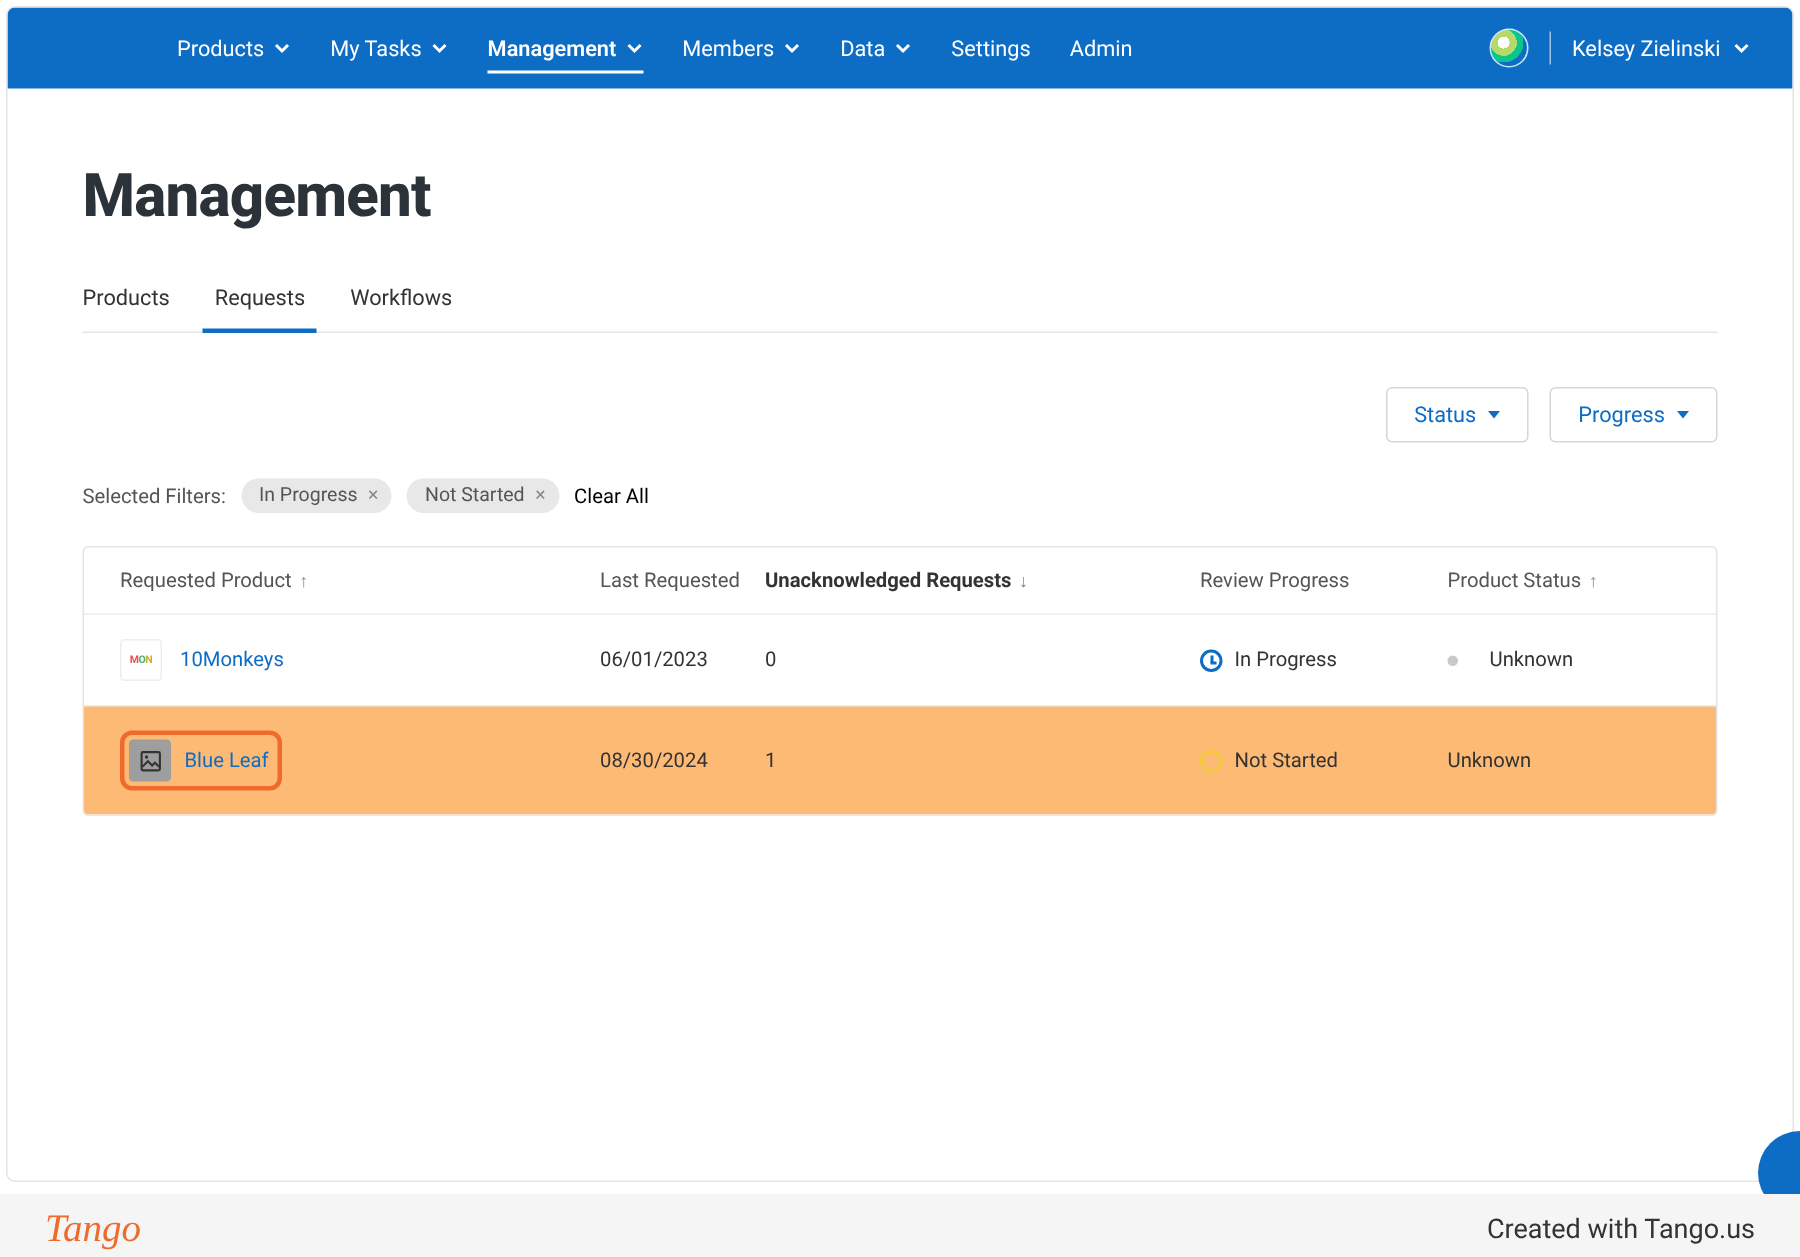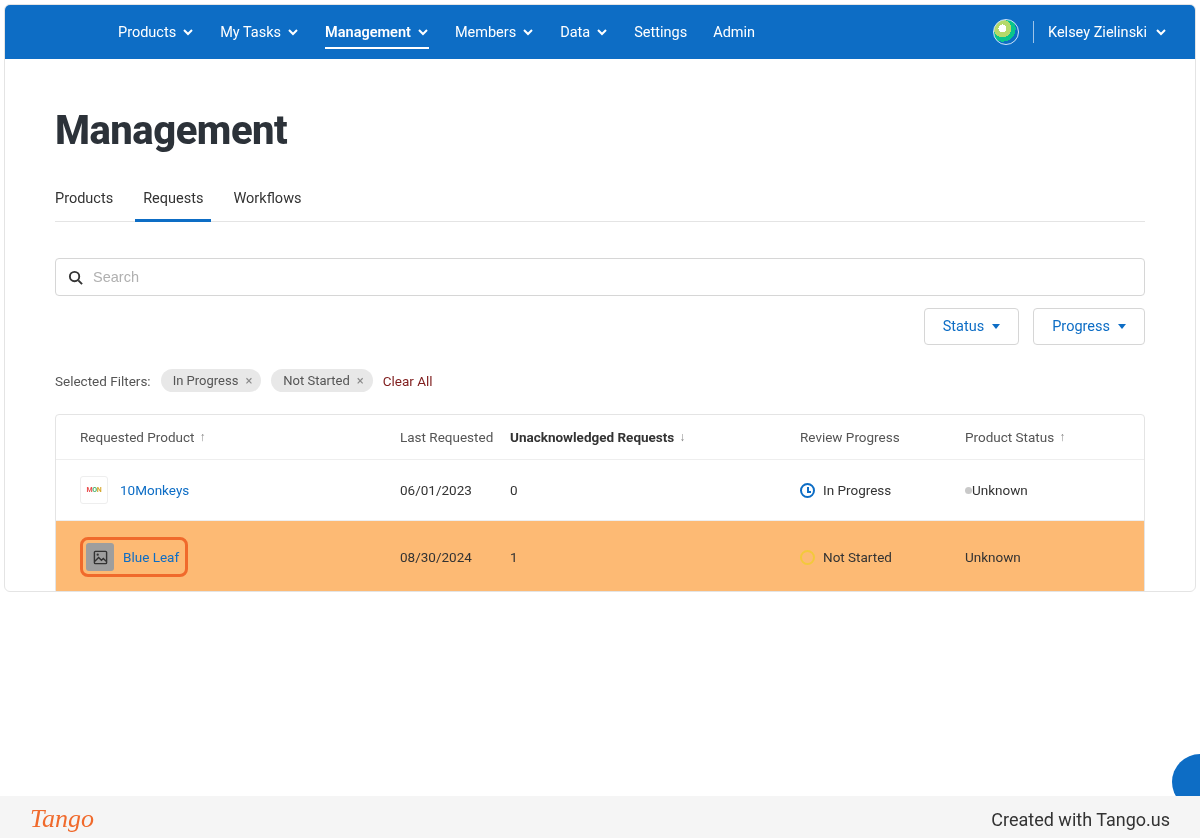--- a/index.html
+++ b/index.html
@@ -1,18 +1,18 @@
 <!DOCTYPE html>
 <html><head>
 <meta charset="utf-8">
 <style>
   * { box-sizing: border-box; margin: 0; padding: 0; }
   body { font-family: -apple-system, BlinkMacSystemFont, "Segoe UI", Roboto, "Helvetica Neue", Arial, sans-serif; background: #fff; color: #333; overflow: hidden; }
   .viewport { width: 1200px; height: 838px; position: relative; background: #fff; }
-  .outer-border { border: 1px solid #e4e4e4; border-radius: 6px; margin: 4px; height: 588px; overflow: hidden; background: #fff;}
+  .outer-border { border: 1px solid #e4e4e4; border-radius: 6px; margin: 4px; height: 784px; overflow: hidden; background: #fff;}
   .topnav { background: #0d6dc5; height: 54px; display: flex; align-items: center; padding: 0 28px 0 100px; justify-content: space-between;}
   .nav-left { display: flex; align-items: center; gap: 0; }
   .nav-item { color: #fff; font-size: 14.5px; display: flex; align-items: center; gap: 6px; padding: 16px 13px; cursor: pointer; position: relative;}
   .nav-item.active { font-weight: 600; }
   .nav-item.active::after { content:""; position:absolute; bottom:8px; left:13px; right:13px; height:2px; background:#fff; }
   .chev-down { width:12px; height:12px; }
   .nav-right { display:flex; align-items:center; gap:14px;}
   .avatar { width:26px; height:26px; border-radius:50%; background: radial-gradient(circle at 35% 35%, #fff 18%, #b5d96a 18% 40%, #0ac58c 40% 60%, #0d6dc5 60%); border:1px solid #cfe4f8;}
   .vsep { width:1px; height:22px; background: rgba(255,255,255,0.6);}
   .user-name { color:#fff; font-size:14.5px; display:flex; align-items:center; gap:8px; cursor:pointer;}
@@ -24,40 +24,40 @@
   .tab.active::after { content:""; position:absolute; left:-8px; right:-8px; bottom:-1px; height:3px; background:#0d6dc5;}
   .search-wrap { border:1px solid #d6d6d6; border-radius:4px; height:38px; display:flex; align-items:center; padding:0 12px; gap:10px; margin-bottom:12px;}
   .search-wrap input { border:none; outline:none; flex:1; font-size:14.5px; color:#333;}
   .search-wrap input::placeholder{ color:#b0b0b0;}
   .filter-controls-row { display:flex; justify-content:flex-end; gap:14px; margin-bottom:24px;align-items:center;}
   .of-btn { border:1px solid #d6d6d6; border-radius:4px; background:#fff; color:#0d6dc5; font-size:14.5px; padding:9px 18px; display:flex; align-items:center; gap:8px; cursor:pointer;}
   .caret-blue { width:0;height:0;border-left:4px solid transparent;border-right:4px solid transparent;border-top:5px solid #0d6dc5;}
   .selected-filters-row { display:flex; align-items:center; gap:10px; font-size:13.5px; color:#555; margin-bottom:22px;}
   .chip { background:#e8e8e8; border-radius:13px; padding:4px 9px 4px 12px; font-size:13px; color:#555; display:flex; align-items:center; gap:7px; cursor:pointer;}
   .chip-x { font-size:13px; color:#888;}
-  .clear-all { color:#7f1d1d; font-size:13.5px; cursor:pointer;}
+  .clear-all { color:#000000; font-size:13.5px; cursor:pointer;}
   .table-card { border:1px solid #e4e4e4; border-radius:4px; overflow:hidden;}
   .thead { display:grid; grid-template-columns: 320px 110px 290px 165px 170px 50px; align-items:center; padding: 14px 24px; font-size:13.5px; color:#555;}
   .th { display:flex; align-items:center; gap:5px;}
   .th.bold { font-weight:700; color:#333;}
   .sort-up, .sort-down { font-size:12px; color:#888;}
   .trow { display:grid; grid-template-columns: 320px 110px 290px 165px 170px 50px; align-items:center; padding: 16px 24px; border-top:1px solid #eee; font-size:13.5px; min-height:58px;}
   .trow.alt { background:#fdba74;}
   .prod-cell { display:flex; align-items:center; gap:12px;}
   .prod-icon-a { width:28px; height:28px; border-radius:3px; background:#fff; border:1px solid #eee; display:flex; align-items:center; justify-content:center; font-size:7px; font-weight:bold; letter-spacing:-0.3px;}
   .prod-icon-a span.m1{color:#e94f4f;} .prod-icon-a span.m2{color:#44b06b;} .prod-icon-a span.m3{color:#d6a930;}
   .prod-icon-b { width:28px; height:28px; border-radius:3px; background:#9e9e9e; display:flex; align-items:center; justify-content:center; color:#333;}
   .prod-link { color:#0d6dc5; cursor:pointer; font-size:13.5px;}
   .highlight-box { border:3px solid #f06a2c; border-radius:8px; padding:3px 6px 3px 3px; display:inline-flex; align-items:center; gap:9px;}
   .status-cell { display:flex; align-items:center; gap:8px;}
   .status-icon-ip { width:15px; height:15px; border:2px solid #0d6dc5; border-radius:50%; position:relative;}
   .status-icon-ip::before { content:""; position:absolute; top:2px; left:5px; width:2px; height:5px; background:#0d6dc5;}
   .status-icon-ip::after { content:""; position:absolute; top:6px; left:5px; width:4px; height:2px; background:#0d6dc5;}
   .status-icon-ns { width:15px; height:15px; border:2px solid #f3c93b; border-radius:50%;}
-  .pstatus-cell { display:flex; align-items:center; gap:0;}
+  .pstatus-cell { display:flex; align-items:center; gap:21px;}
   .dot-grey { width:7px; height:7px; border-radius:50%; background:#c9c9c9;}
   .action-cell { display:flex; justify-content:center;}
   .footer-bar { position:absolute; left:0; right:0; bottom:0; height:46px; background:#f5f5f5; display:flex; align-items:center; justify-content:space-between; padding:0 30px;}
   .tango-logo { font-family: "Brush Script MT", cursive; font-size:26px; color:#f06a2c; font-style:italic;}
   .footer-right { font-size:18px; color:#333;}
   .fab { position:absolute; right:0px; bottom:46px; width:56px; height:56px; border-radius:50%; background:#0d6dc5; transform: translate(28px, 14px);}
 </style>
 </head>
 <body>
 
@@ -116,27 +116,20 @@
 
     <div class="content">
       <h1 class="page-title">Management</h1>
 
       <div class="tabs">
         <div class="tab">Products</div>
         <div class="tab active">Requests</div>
         <div class="tab">Workflows</div>
       </div>
 
-      <div class="search-wrap">
-        <svg width="15" height="15" viewBox="0 0 16 16">
-            <circle cx="7" cy="7" r="5" stroke="#333" stroke-width="2" fill="none"></circle>
-            <line x1="11" y1="11" x2="15" y2="15" stroke="#333" stroke-width="2"></line>
-          </svg>
-        <input type="text" placeholder="Search" style="">
-      </div>
 
       <div class="filter-controls-row">
         <div class="of-btn">
             <span>Status</span>
             <span class="caret-blue"></span>
           </div>
         <div class="of-btn">
             <span>Progress</span>
             <span class="caret-blue"></span>
           </div>

